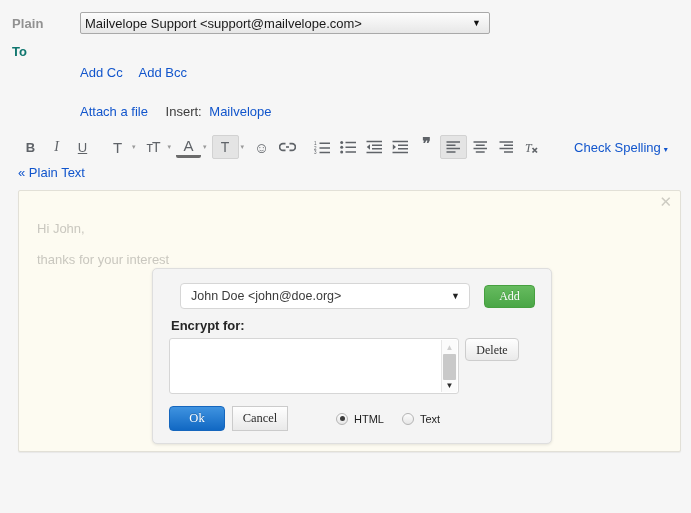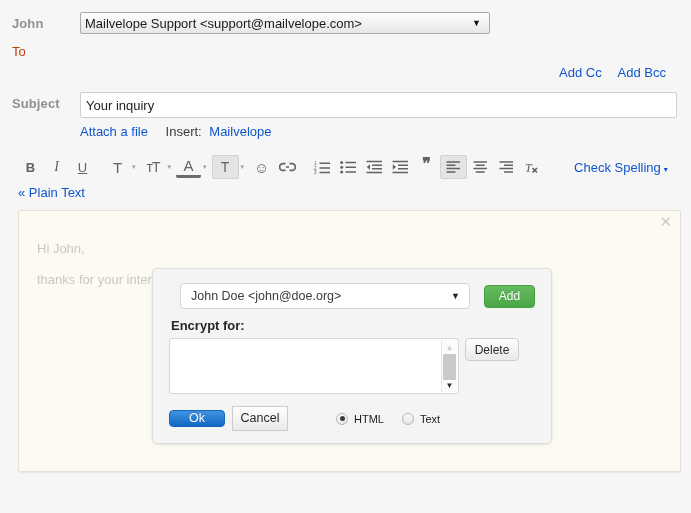--- a/index.html
+++ b/index.html
@@ -28,21 +28,21 @@
   }
   .field-label {
     width: 68px;
     flex: 0 0 68px;
     color: #919191;
     font-weight: bold;
     font-size: 13px;
     padding-top: 4px;
     letter-spacing: .1px;
   }
-  .field-label.light { font-weight: normal; color: #c2410c; }
+  .field-label.light { font-weight: bold; color: #0f766e; }
   .field-body { flex: 1 1 auto; display: flex; align-items: flex-start; }
 
   select.from-select {
     width: 410px;
     height: 22px;
     font-family: "Liberation Sans", sans-serif;
     font-size: 13px;
     color: #1a1a1a;
     border: 1px solid #a9a9a9;
     border-radius: 2px;
@@ -87,21 +87,21 @@
     border-radius: 1px;
   }
   .popout-icon svg { position: absolute; left: 0; top: 0; }
 
   .link {
     color: #1155cc;
     text-decoration: none;
     font-size: 13px;
     cursor: pointer;
   }
-  .sub-links { padding-left: 68px; margin: 1px 0 12px 0; text-align: right; }
+  .sub-links { padding-left: 68px; margin: 1px 0 24px 0; }
   .sub-links .link { margin-right: 13px; }
   .insert-row { padding-left: 68px; margin: 3px 0 0 0; font-size: 13px; color: #444; }
   .insert-row .link { margin-right: 14px; }
   .insert-label { color: #3b3b3b; margin-right: 4px; }
 
   
   .toolbar {
     display: flex;
     align-items: center;
     padding: 6px 10px 2px 18px;
@@ -192,21 +192,21 @@
     appearance: none;
     outline: none;
     box-sizing: border-box;
   }
   .recip-wrap .caret {
     position: absolute; right: 10px; top: 50%;
     transform: translateY(-50%);
     font-size: 9px; color: #222; pointer-events: none; line-height: 1;
   }
   .btn {
-    font-family: Liberation Sans, sans-serif;
+    font-family: Liberation Serif, serif;
     font-size: 12px;
     border-radius: 4px;
     cursor: pointer;
     box-sizing: border-box;
     line-height: 1;
   }
   .btn-add {
     margin-left: 14px;
     width: 52px; height: 23px;
     color: #fff;
@@ -262,21 +262,21 @@
     color: #2b2b2b;
     background: linear-gradient(#fefefe, #eaeaea);
     border: 1px solid #cdcdcd;
   }
   .dlg-row3 {
     display: flex;
     align-items: center;
     margin-top: 12px;
   }
   .btn-ok {
-    width: 56px; height: 17px;
+    width: 56px; height: 25px;
     color: #fff;
     background: linear-gradient(#3f93e0, #1168c3);
     border: 1px solid #1566bd;
     border-radius: 4px;
     font-size: 12.5px;
     text-shadow: 0 -1px 0 rgba(0,0,0,.2);
   }
   .btn-cancel {
     margin-left: 7px;
     width: 56px; height: 25px;
@@ -308,46 +308,40 @@
   .radio-label { font-size: 11px; color: #1e1e1e; }
 
   .icon-svg { display: block; }
 </style>
 </head>
 <body>
 
 <div class="compose-head">
 
   <div class="field-row">
-    <div class="field-label">John</div>
+    <div class="field-label">Plain</div>
     <div class="field-body">
       <span class="select-wrap">
         <select class="from-select">
           <option>Mailvelope Support &lt;support@mailvelope.com&gt;</option>
         </select>
         <span class="caret">▼</span>
       </span>
     </div>
   </div>
 
   <div class="field-row">
     <div class="field-label light">To</div>
   </div>
 
   <div class="sub-links">
     <span class="link">Add Cc</span>
     <span class="link">Add Bcc</span>
   </div>
 
-  <div class="field-row">
-    <div class="field-label">Subject</div>
-    <div class="field-body">
-      <input class="text-input subject-input" type="text" value="Your inquiry" style="">
-    </div>
-  </div>
 
   <div class="insert-row">
     <span class="link">Attach a file</span>
     <span class="insert-label">Insert:</span>
     <span class="link">Mailvelope</span>
   </div>
 </div>
 
 <div class="toolbar">
 

